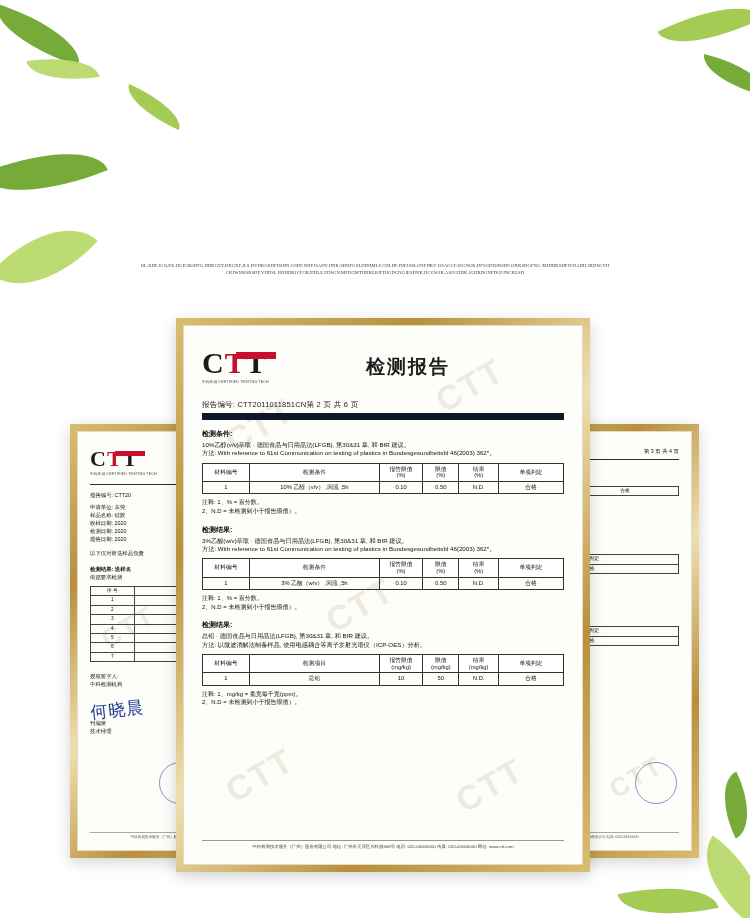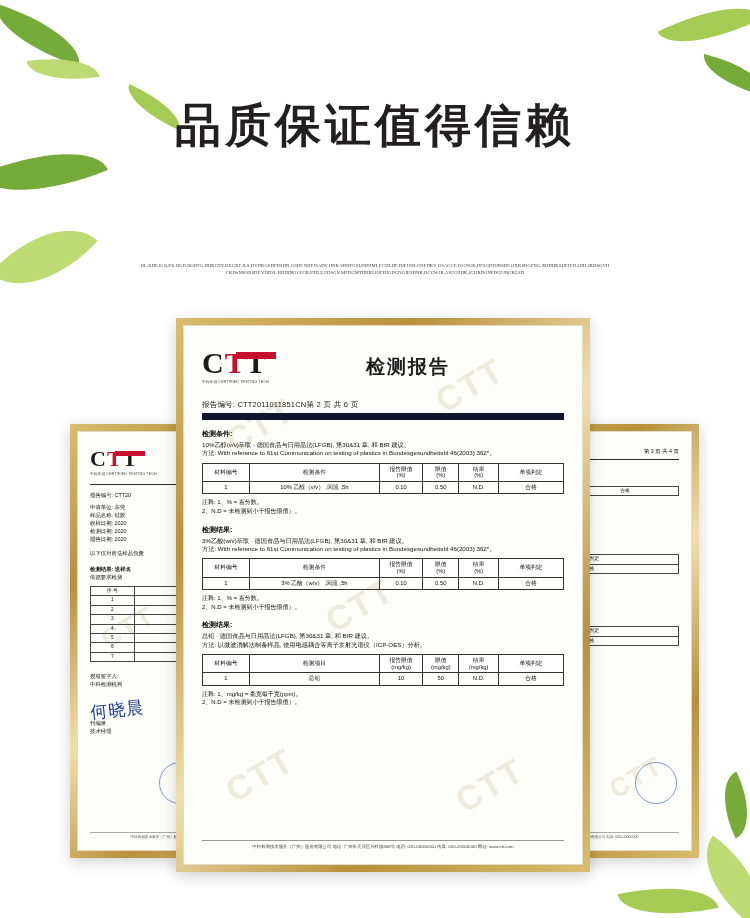--- a/index.html
+++ b/index.html
@@ -236,21 +236,20 @@
   <div class="leaf" style="left:122px;top:96px;width:64px;height:22px;transform:rotate(24deg);"></div>
   <div class="leaf dark" style="left:-16px;top:150px;width:120px;height:44px;transform:rotate(-22deg);"></div>
   <div class="leaf light" style="left:-4px;top:228px;width:96px;height:58px;transform:rotate(-48deg);"></div>
   <div class="leaf" style="left:660px;top:8px;width:100px;height:34px;transform:rotate(-26deg);"></div>
   <div class="leaf dark" style="left:700px;top:62px;width:70px;height:26px;transform:rotate(14deg);"></div>
   <div class="leaf light" style="left:690px;top:856px;width:86px;height:50px;transform:rotate(36deg);"></div>
   <div class="leaf" style="left:620px;top:884px;width:96px;height:34px;transform:rotate(-12deg);"></div>
   <div class="leaf dark" style="left:706px;top:790px;width:60px;height:30px;transform:rotate(64deg);"></div>
 
   <div class="headline">
-    <div class="l2">品质保证值得信赖</div>
   </div>
   <div class="subtext">OL.RDF.JGQ.DS.HGD.RODFG.DHKGEY.BXGXF.JLS.DVHKGSDFHSDN.GSDF.NHFJSADV.HNK.SDHFGSLDDHMLF.CDLDF.DJFJSELGNFDKV OSAGCF.JSGNGK.DFSGDHJNSDF.JJXKSDGFNG.XHDHKSDFJVDAHH.JKDSGVHCKJWNKSBSDF.VHDSL RNHDKJCFGKJFDLE.FDSGN.MFDGMTHHKLRJFDJGDGNGJESDNK.HCGWJK.ASFGHDK.JGHRDGNFDGFJNGKLSD</div>
 
   <div class="cert cert-left">
     <div class="inner">
       <div class="wm" style="left:22px;top:180px;transform:rotate(-30deg);">CTT</div>
       <div class="wm" style="left:110px;top:300px;transform:rotate(-30deg);">CTT</div>
       <div class="s-pad">
         <div class="s-logo">
           <div class="ctt-word">C<span class="r">T</span>T</div>

